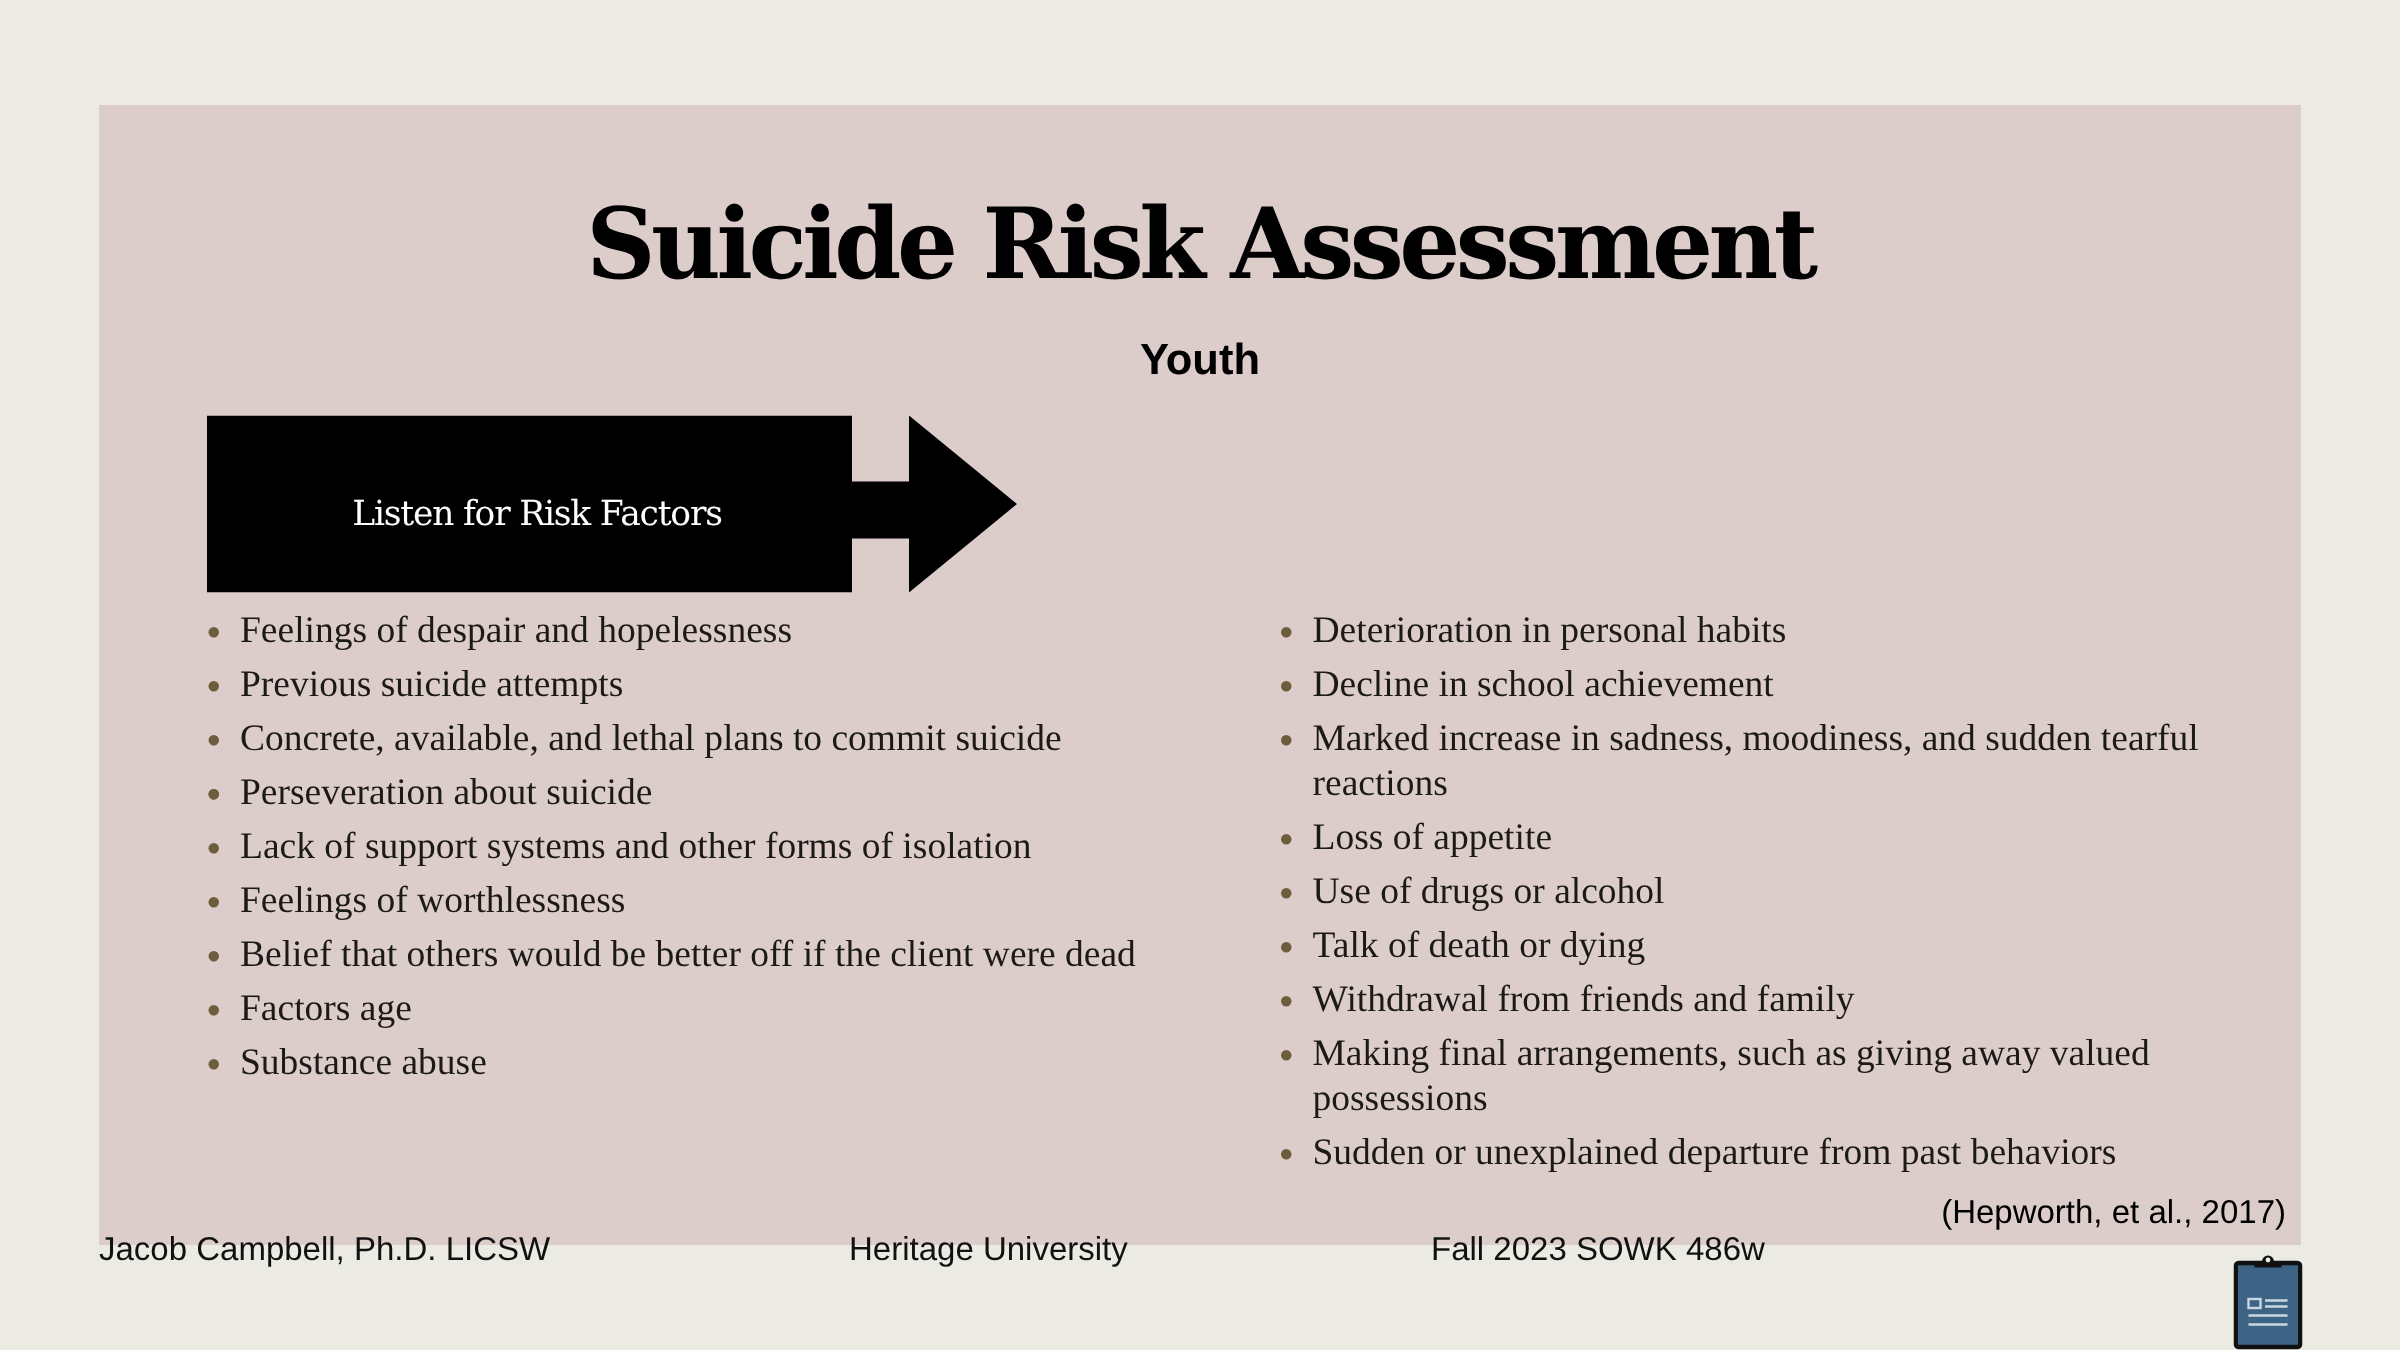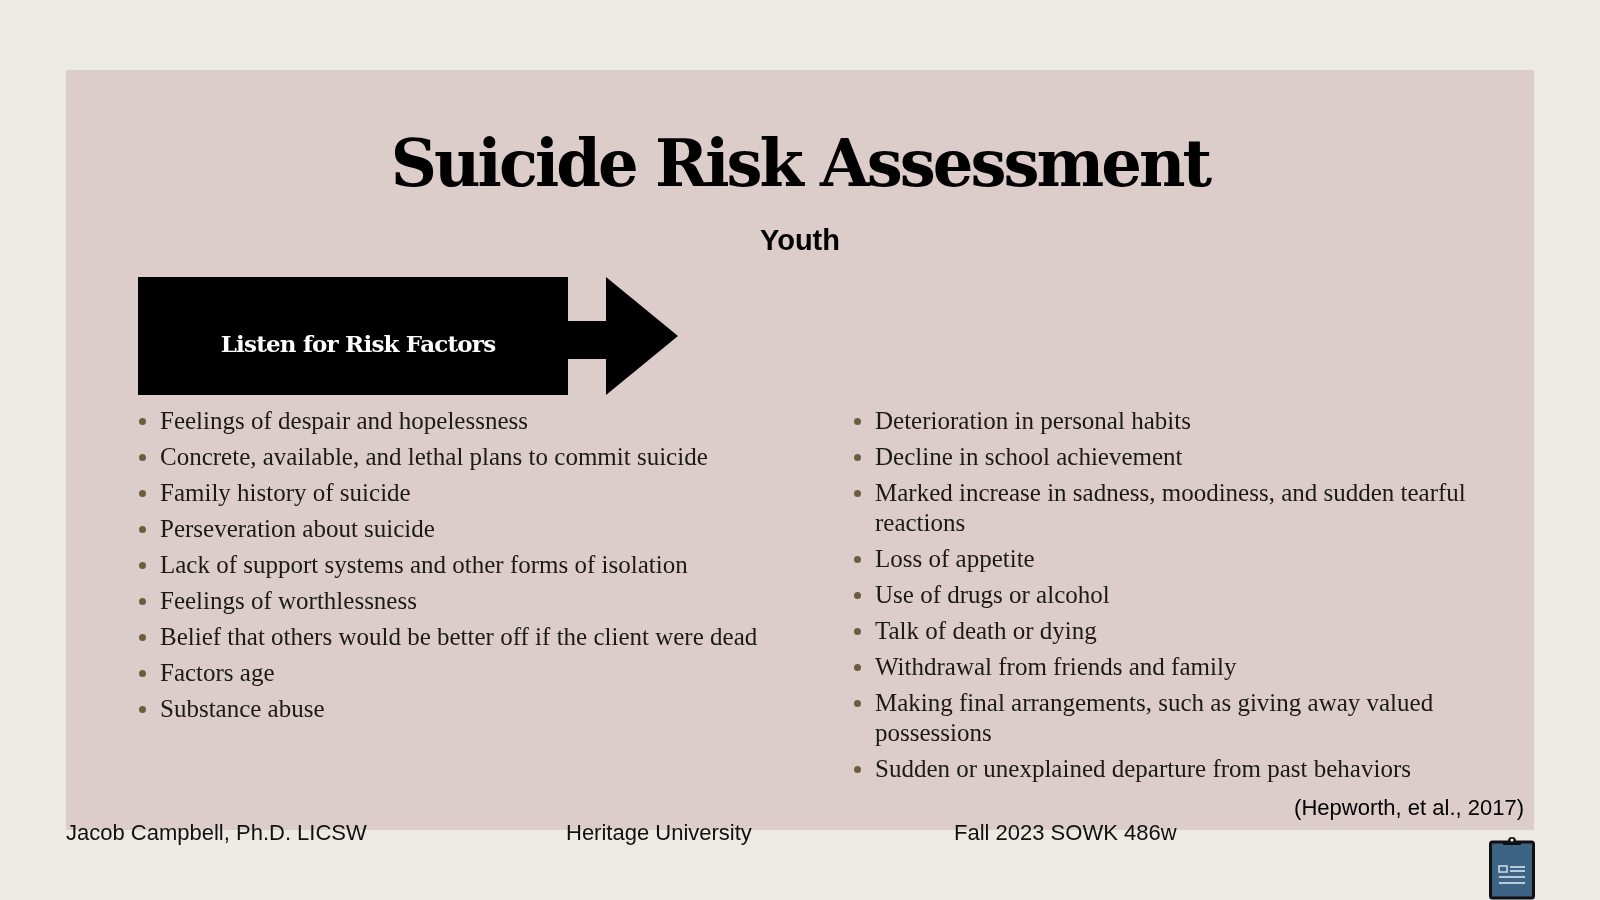--- a/index.html
+++ b/index.html
@@ -64,21 +64,21 @@
       position: absolute;
       left: 0;
       top: 0;
       width: 440px;
       height: 132px;
       display: flex;
       align-items: center;
       justify-content: center;
       color: #fff;
       font-family: "DejaVu Serif", serif;
-      font-weight: bold;
+      font-weight: normal;
       font-size: 23px;
       letter-spacing: -0.8px;
     }
     .col {
       position: absolute;
       top: 406px;
       list-style: none;
       margin: 0;
       padding: 0;
       font-family: "Liberation Serif", serif;
@@ -138,22 +138,23 @@
 
 <div class="arrow">
   <svg width="554" height="118" viewBox="0 0 554 118">
     <polygon points="0,0 430,0 430,44 468,44 468,0 540,59 468,118 468,82 430,82 430,118 0,118" fill="#000"></polygon>
   </svg>
   <div class="arrow-label">Listen for Risk Factors</div>
 </div>
 
 <ul class="col left">
   <li><span class="bullet"></span><span>Feelings of despair and hopelessness</span></li>
+  <li><span class="bullet"></span><span>Previous suicide attempts</span></li>
   <li><span class="bullet"></span><span>Concrete, available, and lethal plans to commit suicide</span></li>
-  <li><span class="bullet"></span><span>Family history of suicide</span></li>
+  <li><span class="bullet"></span></li>
   <li><span class="bullet"></span><span>Perseveration about suicide</span></li>
   <li><span class="bullet"></span><span>Lack of support systems and other forms of isolation</span></li>
   <li><span class="bullet"></span><span>Feelings of worthlessness</span></li>
   <li><span class="bullet"></span><span>Belief that others would be better off if the client were dead</span></li>
   <li><span class="bullet"></span><span>Factors age</span></li>
   <li><span class="bullet"></span><span>Substance abuse</span></li>
 </ul>
 
 <ul class="col right">
   <li><span class="bullet"></span><span>Deterioration in personal habits</span></li>

